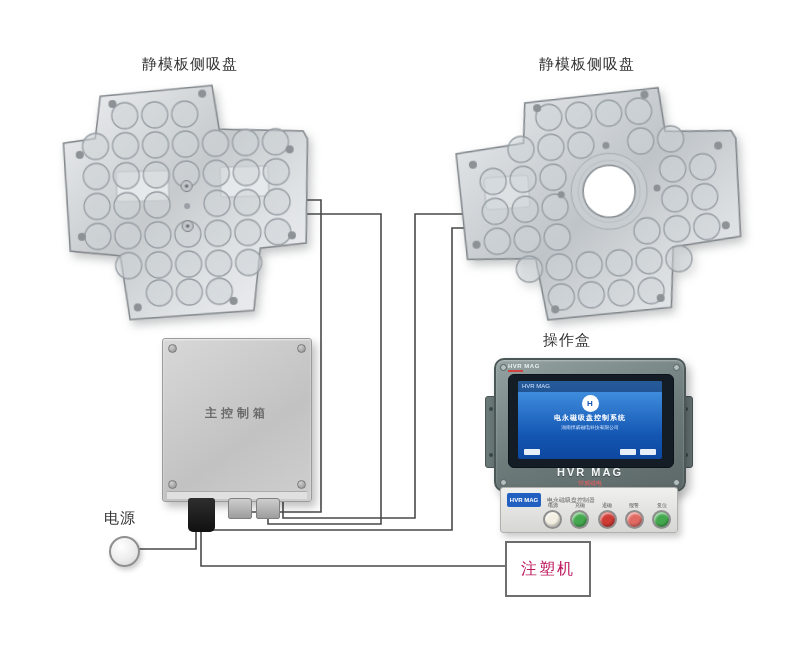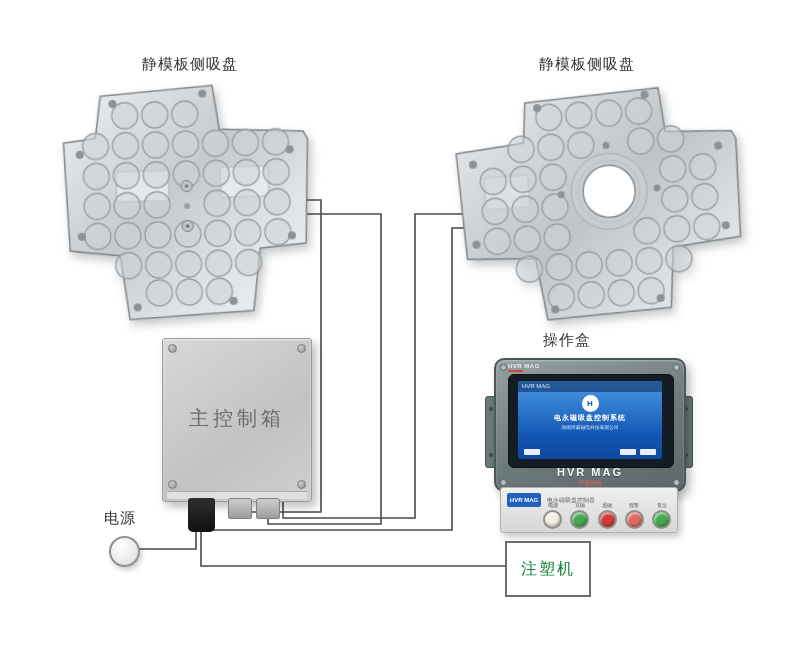--- a/index.html
+++ b/index.html
@@ -10,21 +10,21 @@
   .chuck{position:absolute;z-index:2;filter:drop-shadow(3px 5px 5px rgba(60,65,70,.30));}
   .chuck-left{left:55px;top:78px;transform:rotate(-1.5deg);}
   .chuck-right{left:452px;top:84px;transform:rotate(-4deg);}
 
   
   .control-box{position:absolute;left:162px;top:338px;width:148px;height:162px;z-index:2;
     background:linear-gradient(145deg,#d8d8d8,#c2c2c2 60%,#cfcfcf);
     border:1.5px solid #9b9b9b;border-radius:3px;
     box-shadow:4px 5px 9px rgba(0,0,0,.25), inset 0 1px 2px rgba(255,255,255,.6);}
   .cb-label{position:absolute;left:0;right:0;top:66px;text-align:center;
-    font-size:20px;font-weight:400;color:#6a6a6a;letter-spacing:4px;}
+    font-size:12px;font-weight:700;color:#6a6a6a;letter-spacing:4px;}
   .cb-strip{position:absolute;left:4px;right:4px;bottom:2px;height:7px;background:#e0e0e0;
     border-top:1px solid #ababab;}
   .screw{position:absolute;width:7px;height:7px;border-radius:50%;
     background:radial-gradient(circle at 35% 30%,#cfcfcf,#8d8d8d);border:1px solid #7c7c7c;}
   .screw.tl{left:5px;top:5px}.screw.tr{right:5px;top:5px}
   .screw.bl{left:5px;bottom:12px}.screw.br{right:5px;bottom:12px}
   .conn{position:absolute;z-index:3;}
   .conn-black{left:188px;top:498px;width:27px;height:34px;border-radius:3px 3px 5px 5px;
     background:linear-gradient(180deg,#2e2e2e,#101010);}
   .conn-gray{width:22px;height:19px;border-radius:3px 3px 2px 2px;border:1px solid #808080;
@@ -33,21 +33,21 @@
 
   
   .power-circle{position:absolute;left:109px;top:536px;width:27px;height:27px;border-radius:50%;
     z-index:3;border:2px solid #8f8f8f;
     background:radial-gradient(circle at 38% 32%,#ffffff 0%,#ececec 55%,#d2d2d2);
     box-shadow:2px 3px 5px rgba(0,0,0,.2);}
 
   
   .machine-box{position:absolute;left:505px;top:541px;width:82px;height:52px;z-index:3;
     background:#fff;border:2px solid #6e6e6e;display:flex;align-items:center;justify-content:center;
-    font-size:16px;color:#15803d;letter-spacing:2px;}
+    font-size:16px;color:#be185d;letter-spacing:2px;}
 
   
   .op-ear{position:absolute;width:11px;height:70px;top:396px;background:#6b7878;
     border:1px solid #4b5656;border-radius:3px;z-index:2;}
   .op-ear .dot{position:absolute;left:3px;width:4px;height:4px;border-radius:50%;background:#3d4747;}
   .op-ear-l{left:485px}.op-ear-r{left:680px}
   .op-box{position:absolute;left:494px;top:358px;width:188px;height:130px;z-index:3;
     border-radius:10px;border:2px solid #4b5656;
     background:linear-gradient(160deg,#95a2a2,#6d7a7a 55%,#5c6868);
     box-shadow:4px 5px 10px rgba(0,0,0,.28), inset 0 1px 2px rgba(255,255,255,.35);}

